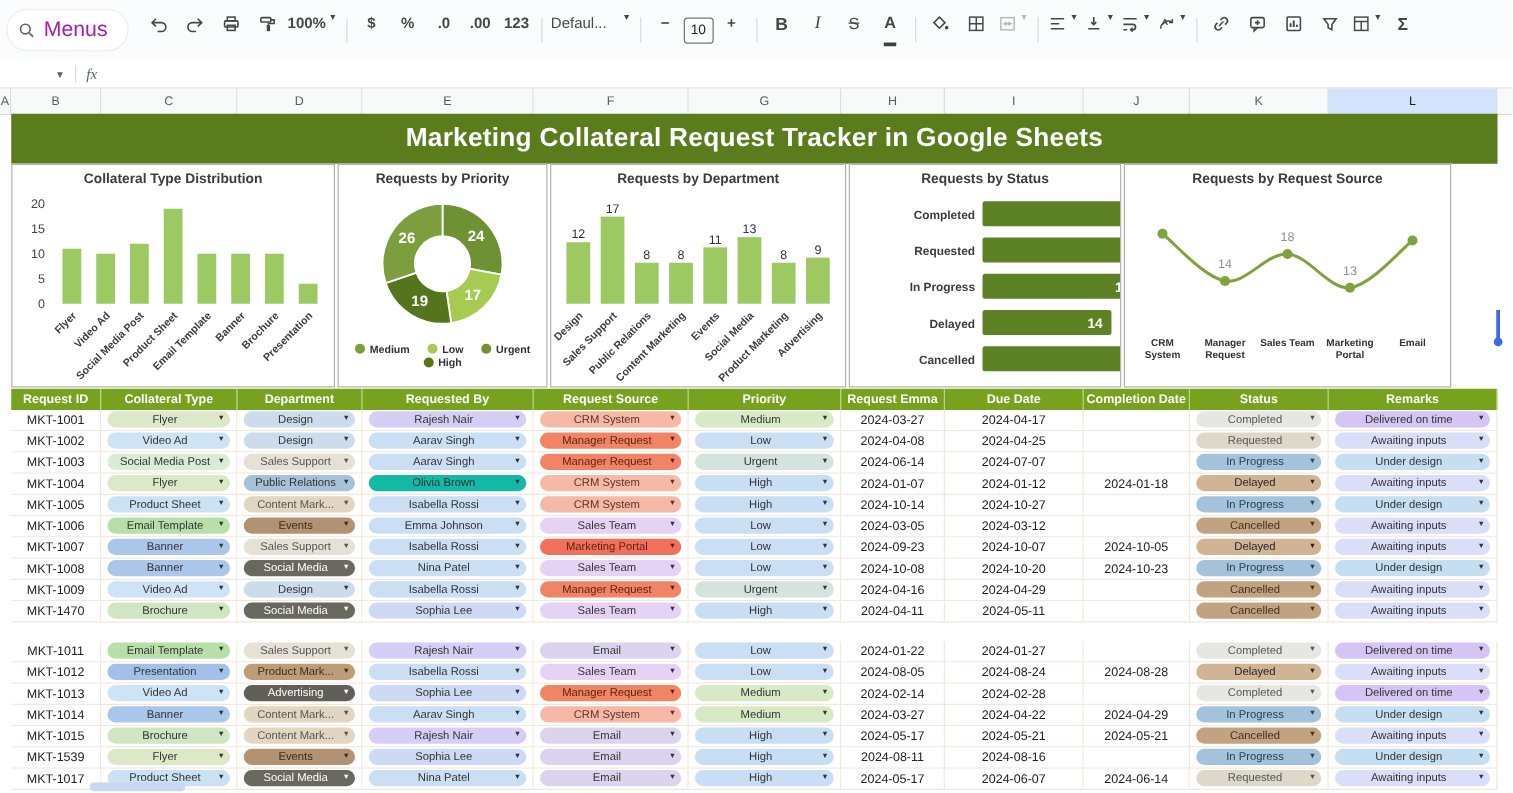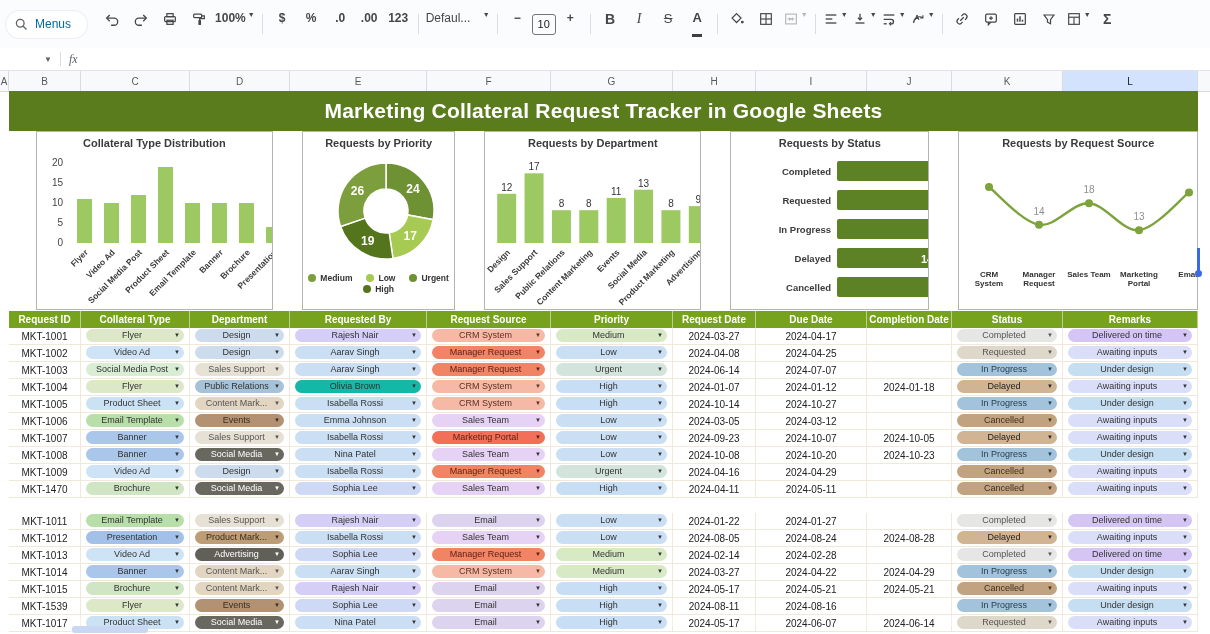--- a/index.html
+++ b/index.html
@@ -3,21 +3,21 @@
 <meta charset="utf-8">
 <style>
   html,body{margin:0;padding:0;background:#fff;}
   #app{position:relative;width:1210px;height:634px;overflow:hidden;background:#fff;
        font-family:"Liberation Sans",sans-serif;color:#222;}
   
   .toolbar{position:absolute;top:0;left:0;right:0;height:48px;background:#fbfcfe;
            display:flex;align-items:center;padding-left:6px;}
   .menus-pill{display:flex;align-items:center;gap:6px;background:#fff;border-radius:18px;
               padding:6px 16px 6px 8px;box-shadow:0 0 0 1px #eceef1;margin-right:10px;}
-  .menus-pill span{font-size:12px;color:#0369a1;}
+  .menus-pill span{font-size:17px;color:#a21caf;}
   .tb-btn{min-width:25px;height:26px;display:flex;justify-content:center;
           color:#454746;font-size:12.5px;border-radius:4px;padding:0 2px;}
   .tb-btn svg{display:block;}
   .tb-sep{width:1px;height:20px;background:#dadce0;margin:0 5px;}
   .tb-txt{font-size:12px;color:#454746;font-weight:bold;}
   .tb-caret{font-size:7px;color:#454746;margin-left:2px;}
   .font-size-box{width:22px;height:19px;border:1px solid #747775;border-radius:3px;
                  font-size:11px;display:flex;align-items:center;justify-content:center;color:#202124;}
   .bold-b{font-weight:bold;font-size:14px;}
   .italic-i{font-style:italic;font-size:14px;font-family:"Liberation Serif",serif;}
@@ -37,21 +37,21 @@
   .colcell{box-sizing:border-box;border-right:1px solid #dadce0;font-size:10px;color:#575b5f;
            display:flex;align-items:center;justify-content:center;overflow:hidden;background:#f8f9fa;}
   .colcell.hl{background:#d3e3fd;color:#1a1c1e;}
   
   .titlebar{position:absolute;top:91px;left:9px;width:1189px;height:40px;background:#5a7c1d;
             display:flex;align-items:center;justify-content:center;}
   .titlebar div{color:#fff;font-weight:bold;font-size:21px;letter-spacing:.2px;}
   
   .charts{position:absolute;top:131px;left:9px;width:1189px;height:180px;display:flex;gap:2px;}
   .chart-card{box-sizing:border-box;height:179px;background:#fff;border:1px solid #b3b5b0;
-              padding-top:5px;overflow:hidden;margin-left:27px;}
+              padding-top:5px;overflow:hidden;}
   .chart-title{text-align:center;font-size:11px;font-weight:bold;color:#3b3b3b;height:16px;}
   .legend{display:flex;flex-wrap:wrap;justify-content:center;column-gap:14px;row-gap:1px;
           padding:0 4px;}
   .legend-item{display:flex;align-items:center;gap:4px;}
   .legend-dot{width:8px;height:8px;border-radius:50%;}
   .legend-label{font-size:8.5px;font-weight:bold;color:#333;}
   
   .sheet-table{position:absolute;top:311px;left:9px;width:1189px;}
   .trow{display:grid;}
   .thead .tcell{background:#76a21d;color:#fff;font-weight:bold;font-size:10px;height:17px;
@@ -409,21 +409,21 @@
   </div>
 
   <div class="sheet-table">
     <div class="trow thead" id="thead" style="grid-template-columns: 72px 109px 100px 137px 124px 122px 83px 111px 85px 111px 135px;">
         <div class="tcell">Request ID</div>
         <div class="tcell">Collateral Type</div>
         <div class="tcell">Department</div>
         <div class="tcell">Requested By</div>
         <div class="tcell">Request Source</div>
         <div class="tcell">Priority</div>
-        <div class="tcell">Request Date</div>
+        <div class="tcell">Request Emma</div>
         <div class="tcell">Due Date</div>
         <div class="tcell">Completion Date</div>
         <div class="tcell">Status</div>
         <div class="tcell">Remarks</div>
       </div>
     <div class="tbody" id="tbody">
         <div class="trow" style="grid-template-columns: 72px 109px 100px 137px 124px 122px 83px 111px 85px 111px 135px;">
           <div class="tcell">MKT-1001</div>
           <div class="tcell">
             <div class="pill" style="background: rgb(220, 232, 200); color: rgb(51, 51, 51);"><span>Flyer</span><span class="pill-caret">▼</span></div>

